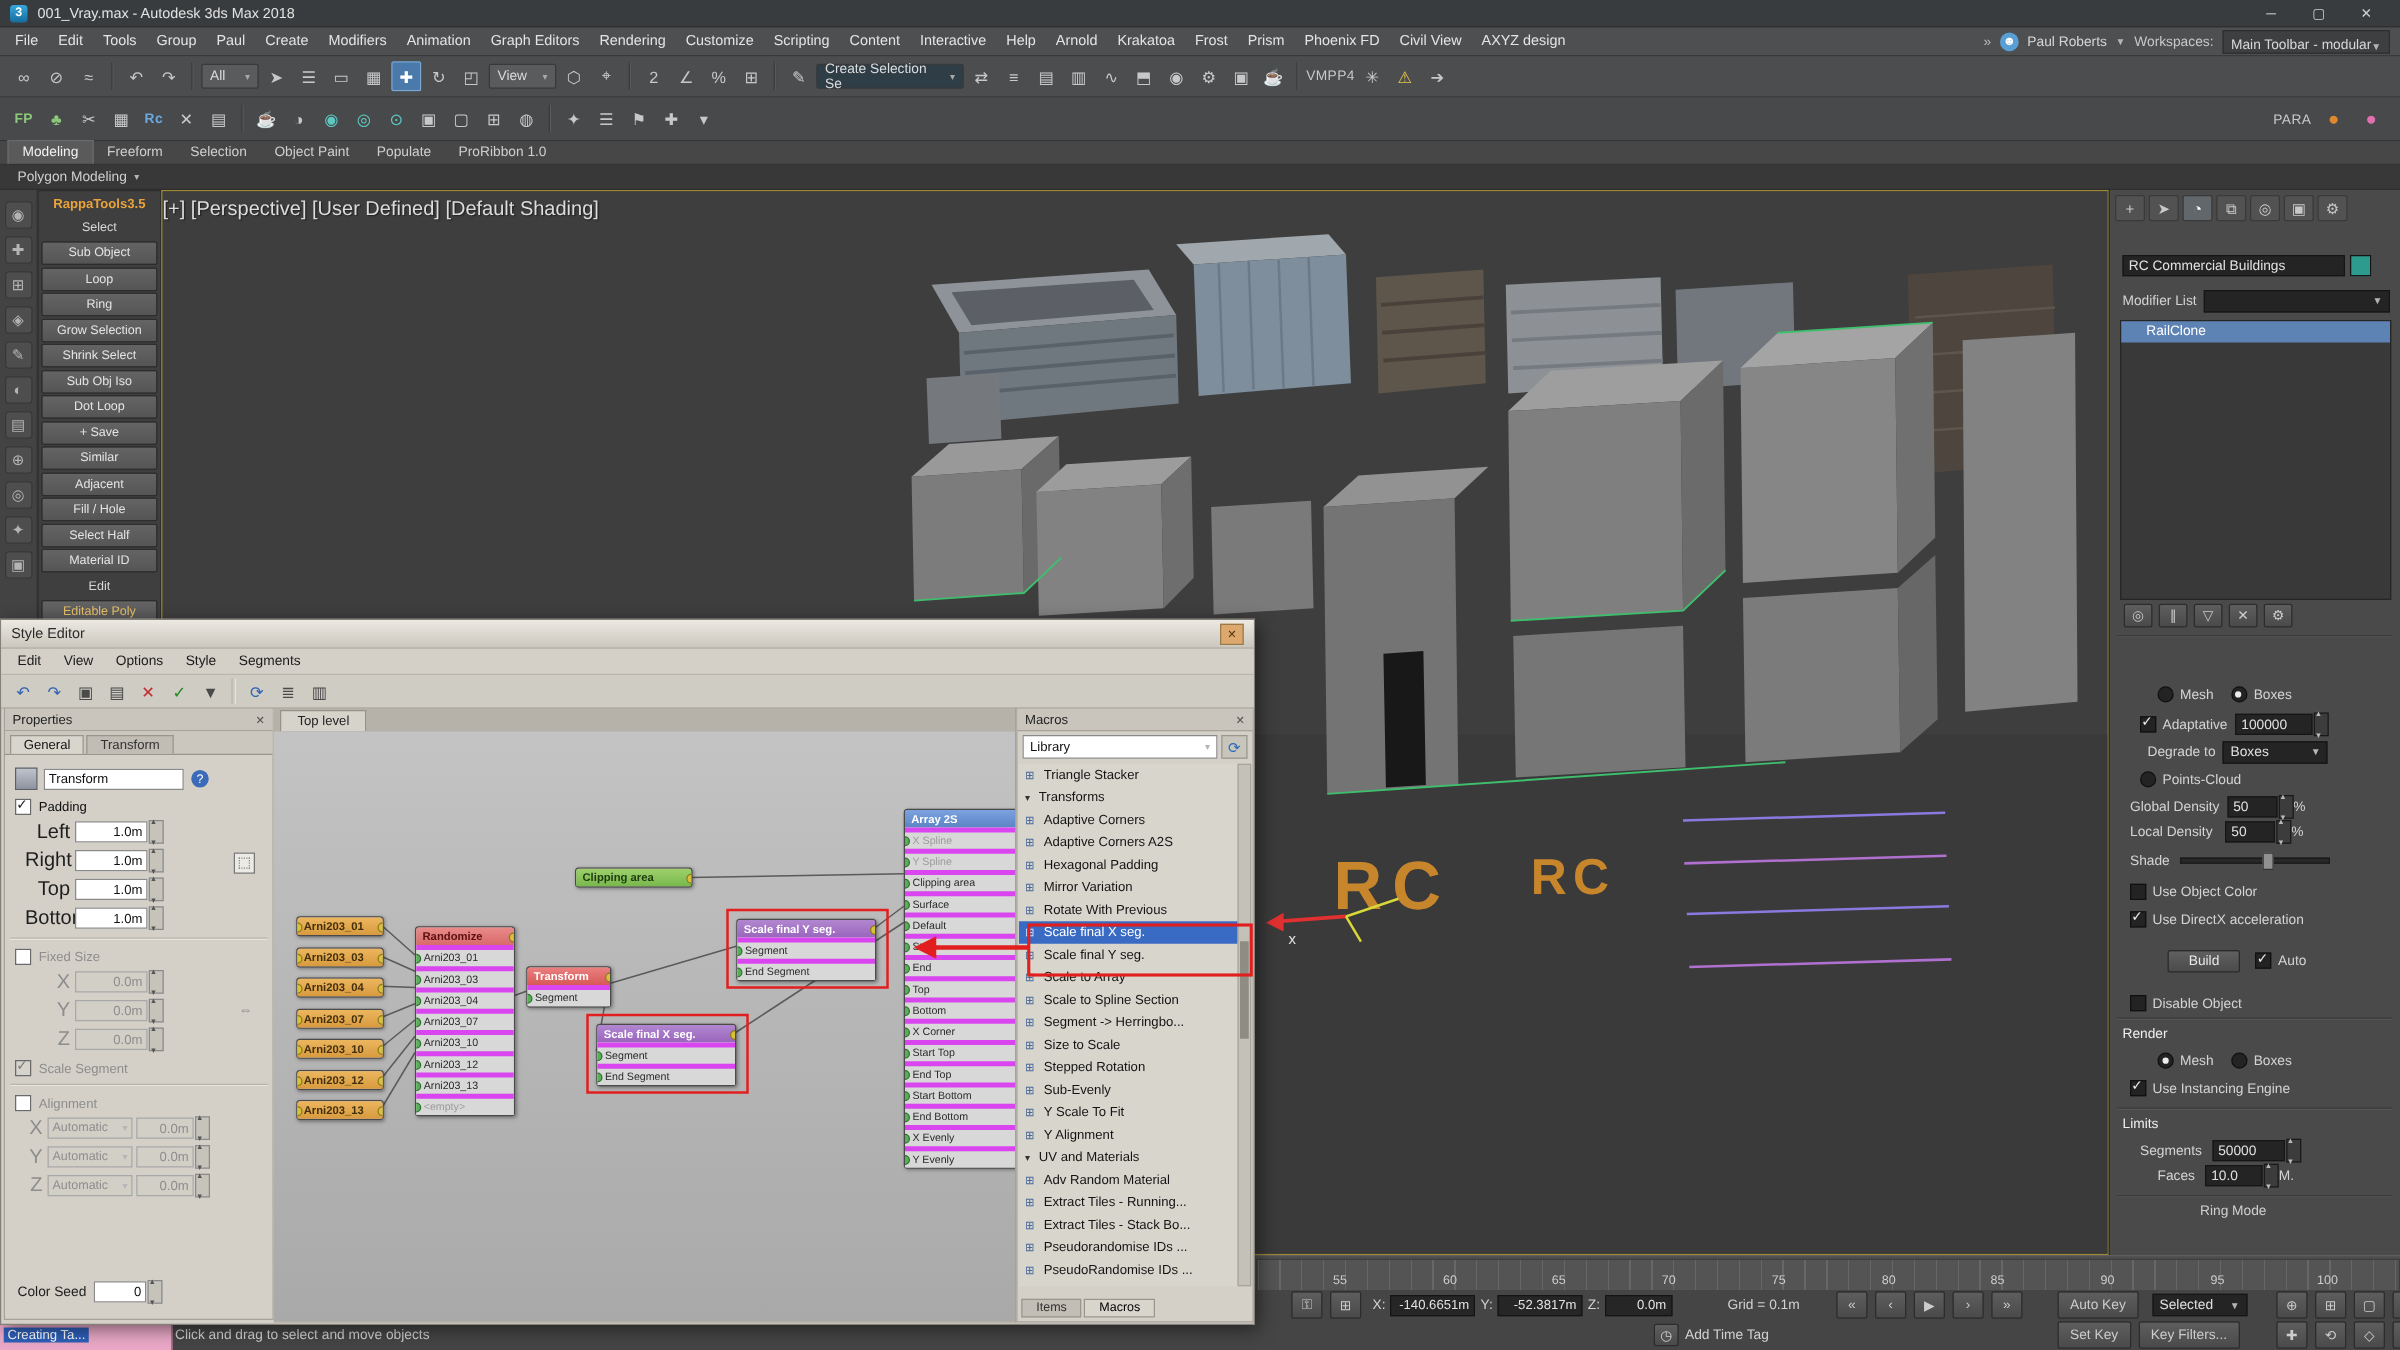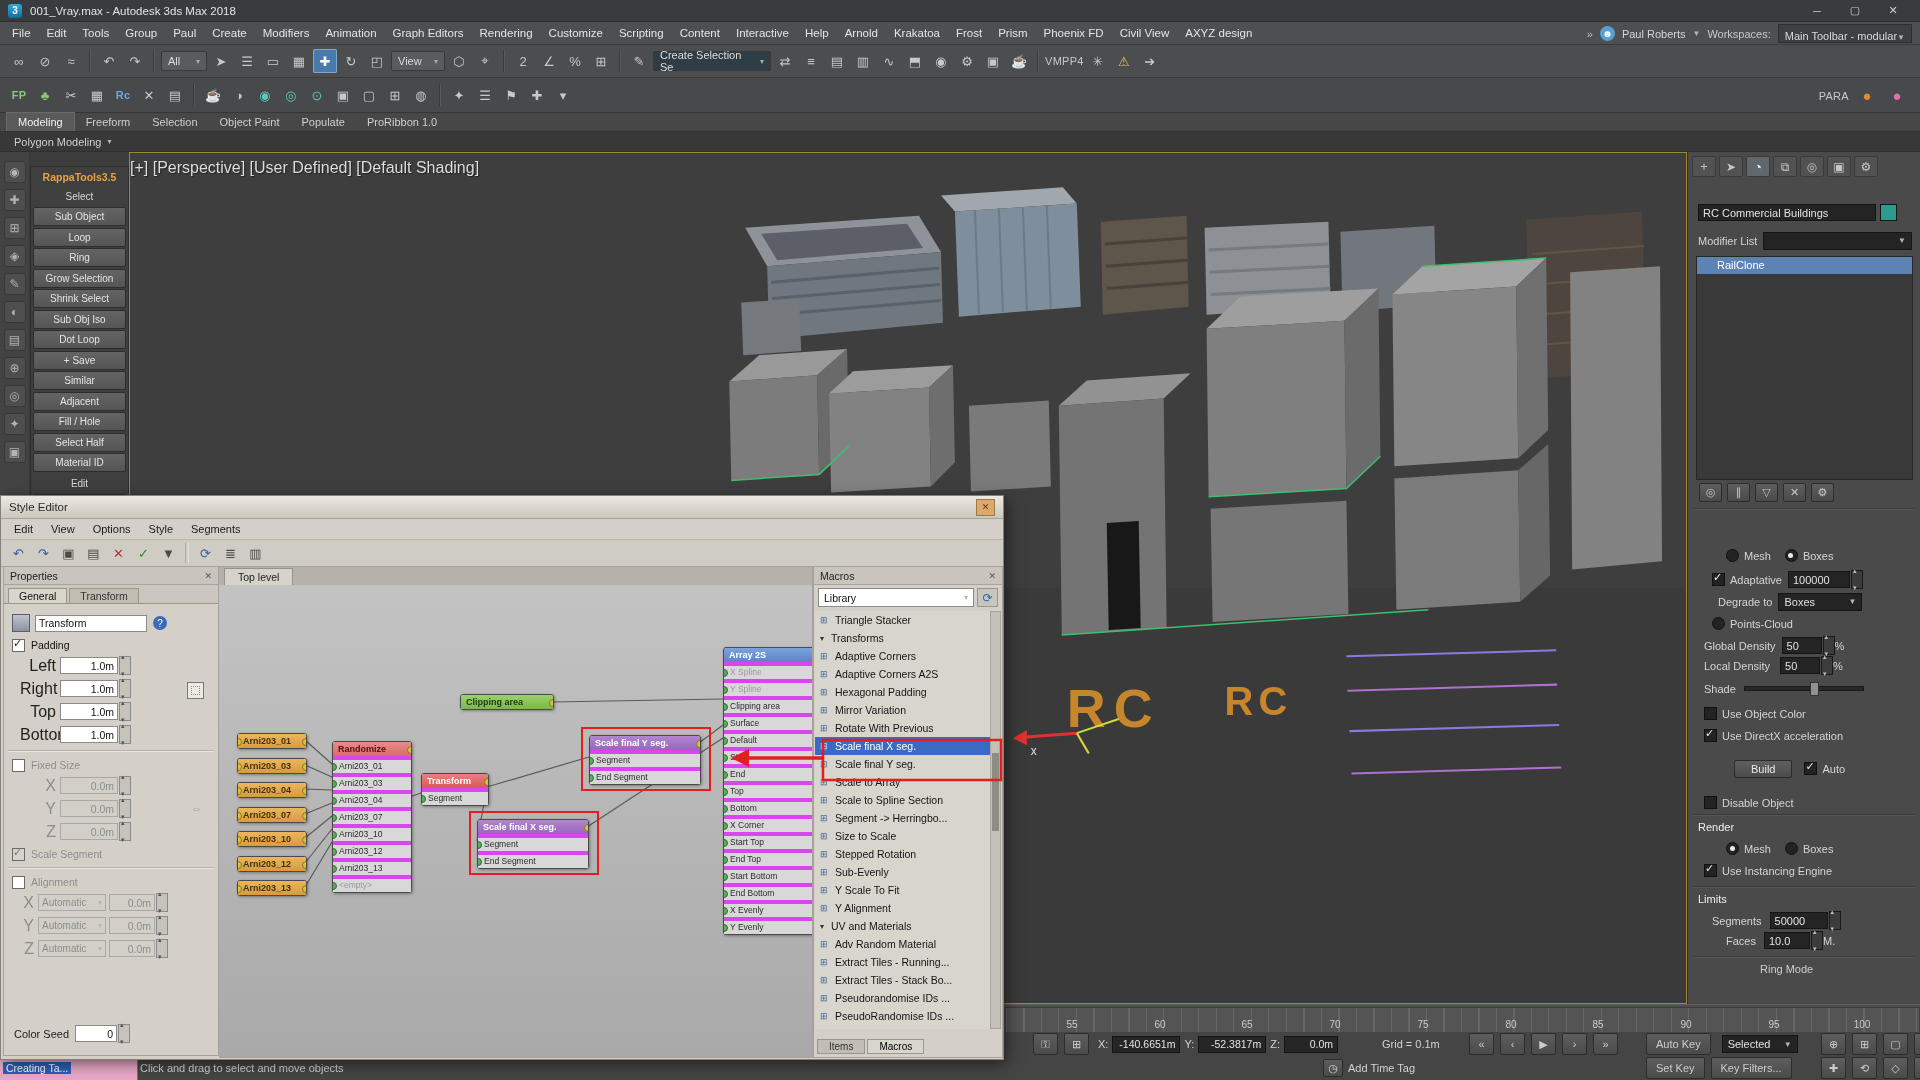--- a/index.html
+++ b/index.html
@@ -53,21 +53,21 @@
               padding-left:6px;box-sizing:border-box;border-bottom:1px solid #333}
   .rtab{padding:0 11px;height:18px;line-height:18px;color:#cfcfcf;font-size:11px}
   .rtab.active{background:#5a5a5a;color:#f2f2f2;border:1px solid #6a6a6a;border-bottom:none}
   #ribbonrow{left:0;top:132px;width:1920px;height:20px;background:#383838;display:flex;align-items:center;
              padding-left:14px;box-sizing:border-box;border-bottom:1px solid #2e2e2e;color:#cfcfcf}
   
   #leftstrip{left:0;top:152px;width:30px;height:852px;background:#434343;border-right:1px solid #383838;
              display:flex;flex-direction:column;align-items:center;padding-top:6px;box-sizing:border-box}
   .lsicon{width:20px;height:20px;margin:3px 0;color:#b4b4b4;font-size:12px;display:flex;align-items:center;justify-content:center;
           background:#4e4e4e;border:1px solid #383838;border-radius:3px}
-  #rappatools{left:30px;top:166px;width:99px;background:#3f3f3f;border:1px solid #2e2e2e;padding:2px;box-sizing:border-box}
+  #rappatools{left:30px;top:152px;width:99px;background:#3f3f3f;border:1px solid #2e2e2e;padding:2px;box-sizing:border-box}
   .rt-title{color:#e8a33d;font-weight:bold;font-size:10.5px;text-align:center;height:16px;line-height:16px;white-space:nowrap}
   .rt-btn{height:17px;line-height:17px;margin:1.5px 0;background:linear-gradient(#646464,#555);border:1px solid #2d2d2d;
           border-radius:2px;color:#e4e4e4;font-size:10px;text-align:center;white-space:nowrap;overflow:hidden}
   .rt-btn.hdr{background:none;border-color:transparent;color:#d8d8d8;font-weight:normal}
   .rt-btn.accent{color:#e8c06a}
   
   #viewport{left:129px;top:152px;width:1558px;height:852px;background:#3e3e3e;border:1px solid #a08a30;box-sizing:border-box}
   #scene{position:absolute;left:0;top:0;width:100%;height:100%}
   .vplabel{position:absolute;left:0;top:6px;color:#dcdcdc;font-size:16px;text-shadow:1px 1px 1px #222}
   
@@ -136,21 +136,21 @@
   .pp-tabs{display:flex;padding:3px 4px 0 4px;border-bottom:1px solid #9a968c;background:#cbc7bf}
   .pp-tab{padding:1px 10px;border:1px solid #9a968c;border-bottom:none;background:#c1bdb5;margin-right:2px;font-size:10.5px;color:#333}
   .pp-tab.active{background:#d8d5cd;color:#111}
   .pline{display:flex;align-items:center;margin:4px 0 4px 16px}
   .plab{width:36px;text-align:right;margin-right:4px;color:#1e1e1e;font-size:16px}
   .pfield{width:50px;height:15px;background:#fff;border:1px solid #8a8a8a;display:inline-flex;align-items:center;
           justify-content:flex-end;padding:0 3px;font-size:10.5px;color:#111}
   .lspin{width:10px;height:17px;border:1px solid #8a8a8a;background:#c6c3bb;position:relative;margin-left:1px}
   .lspin::before{content:"▴";position:absolute;top:-4px;left:1px;font-size:7px;color:#555}
   .lspin::after{content:"▾";position:absolute;bottom:-4px;left:1px;font-size:7px;color:#555}
-  .pgh{display:flex;margin:7px 0 2px 8px;color:#111;font-size:10.5px}
+  .pgh{display:flex;align-items:center;margin:7px 0 2px 8px;color:#111;font-size:10.5px}
   .lcb{display:inline-block;width:11px;height:11px;background:#fff;border:1px solid #6a6a6a;margin-right:6px;position:relative;flex:none}
   .lcb.on::after{content:"✓";position:absolute;left:0;top:-3px;font-size:11px;color:#222}
   .lcb.dim{background:#d6d3cb}
   .lcb.dim.on::after{color:#7a7a7a}
   .dis,.dis .plab{color:#8d8d8d}
   .dis .pfield{background:#d2cfc7;color:#8d8d8d;border-color:#a8a8a8}
   .dis .psel{background:#d2cfc7;color:#8d8d8d;border-color:#a8a8a8}
   .psel{width:60px;height:15px;background:#fff;border:1px solid #8a8a8a;display:inline-flex;align-items:center;
         justify-content:space-between;padding:0 3px;font-size:10px;color:#111;margin-right:3px}
   .psep{height:1px;background:#b8b4aa;border-bottom:1px solid #e8e5de;margin:6px 4px}

